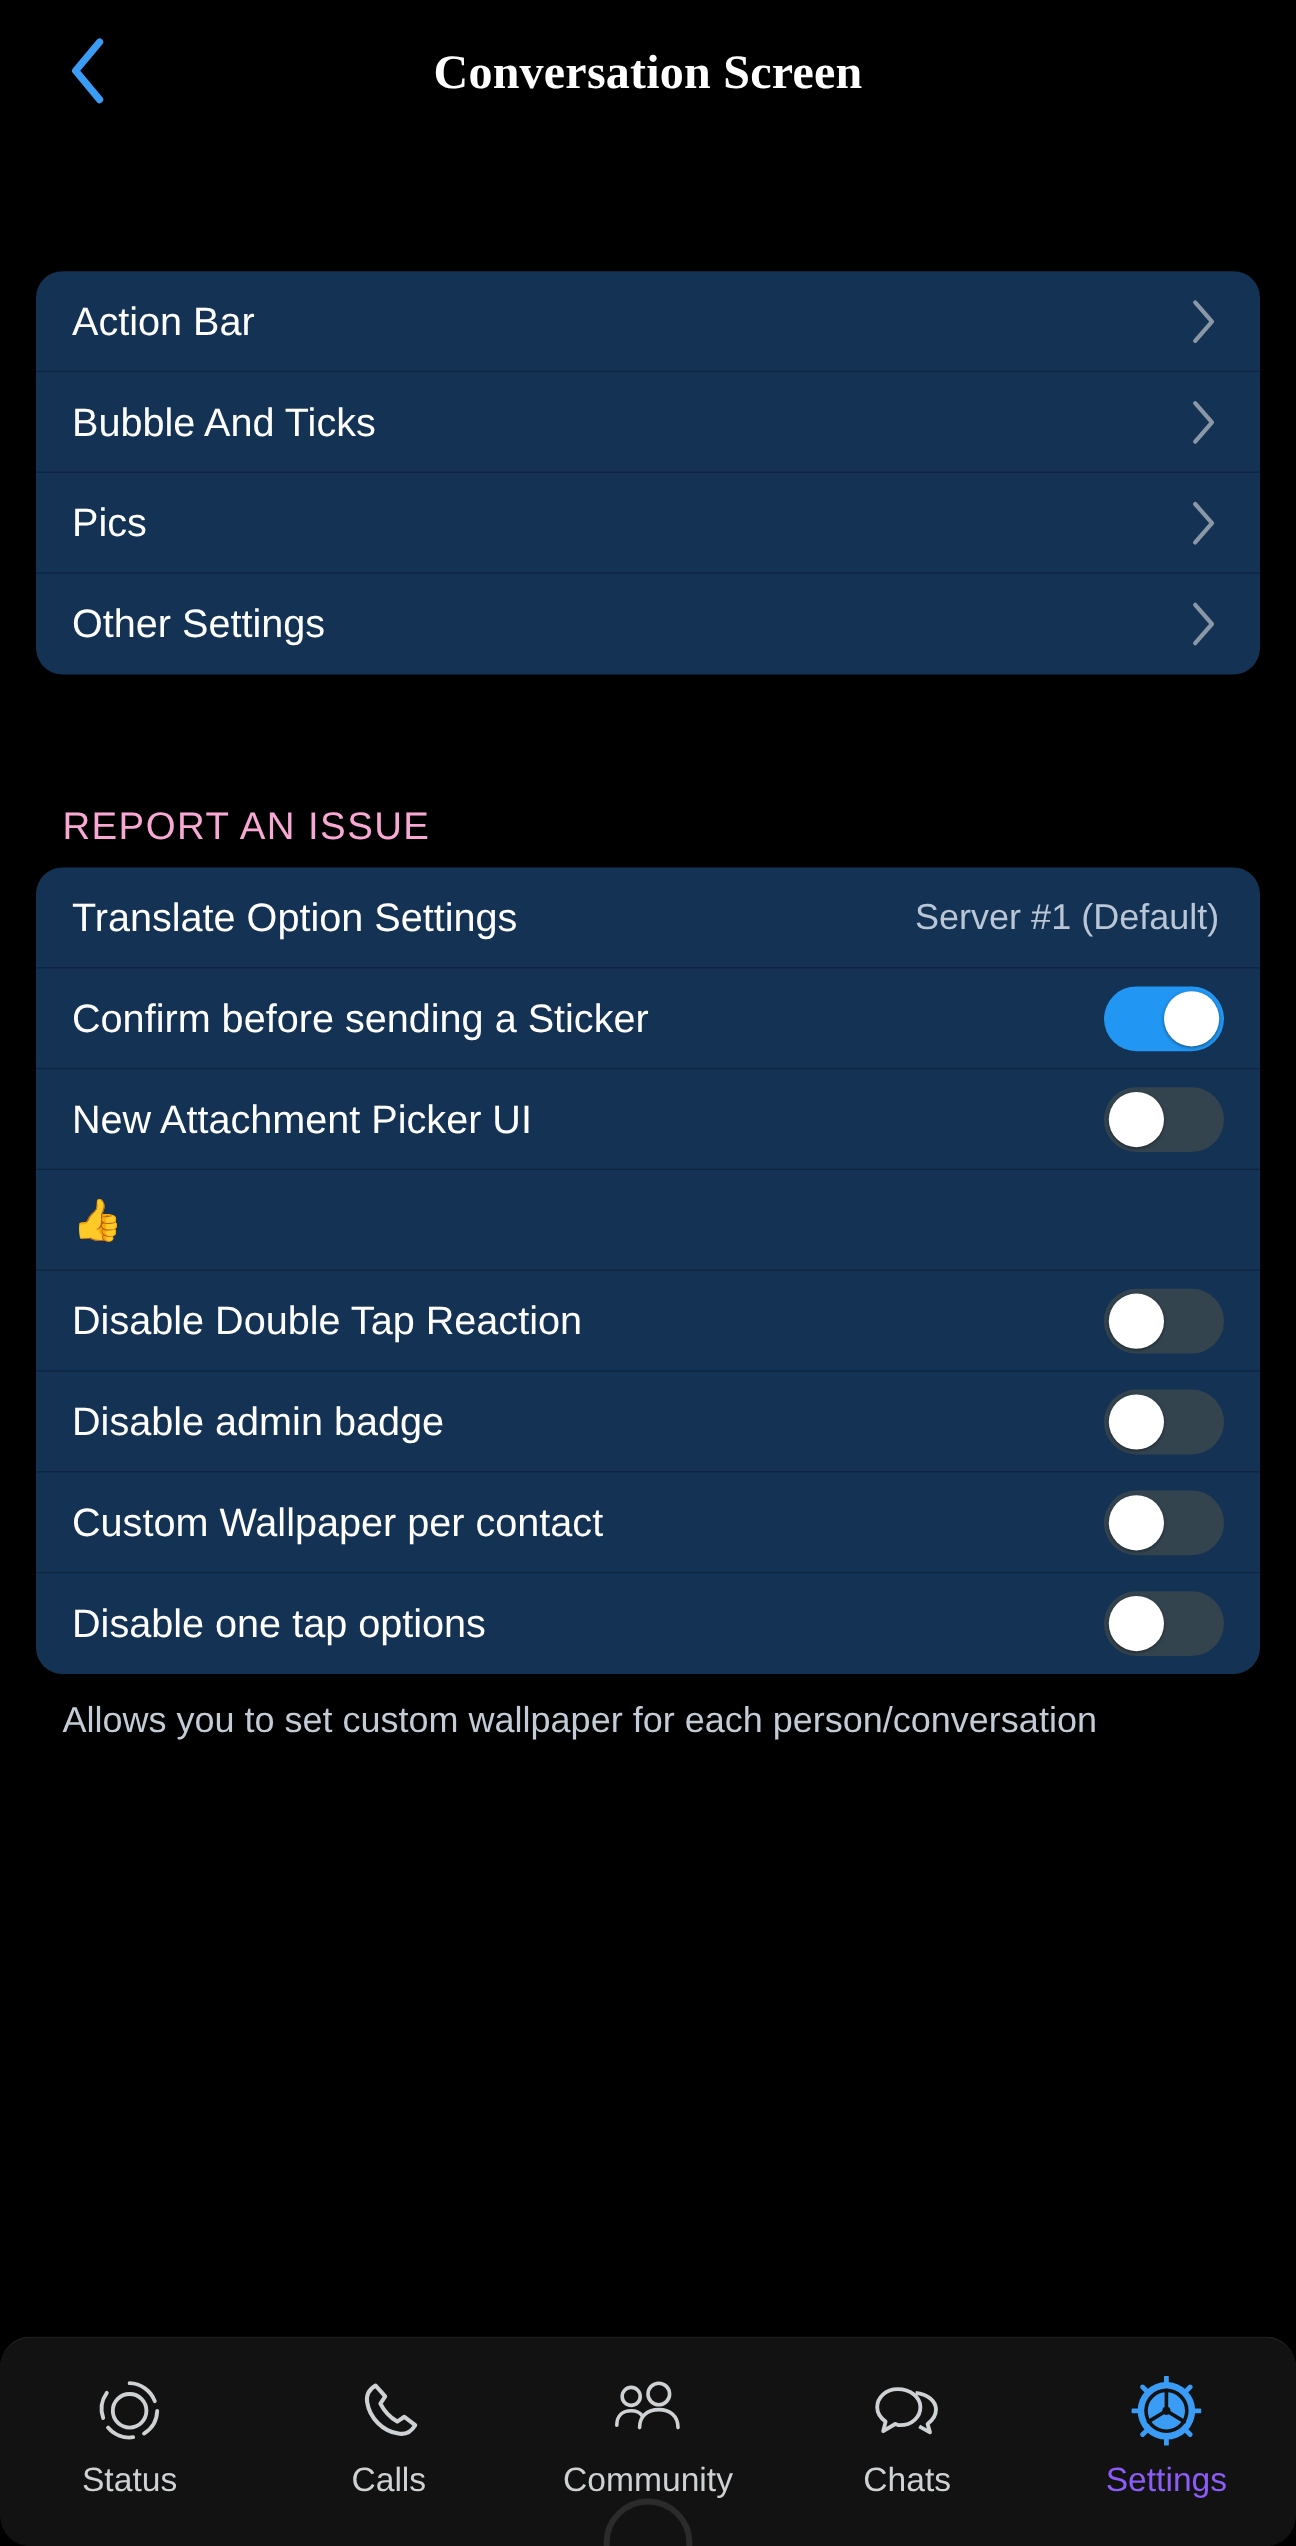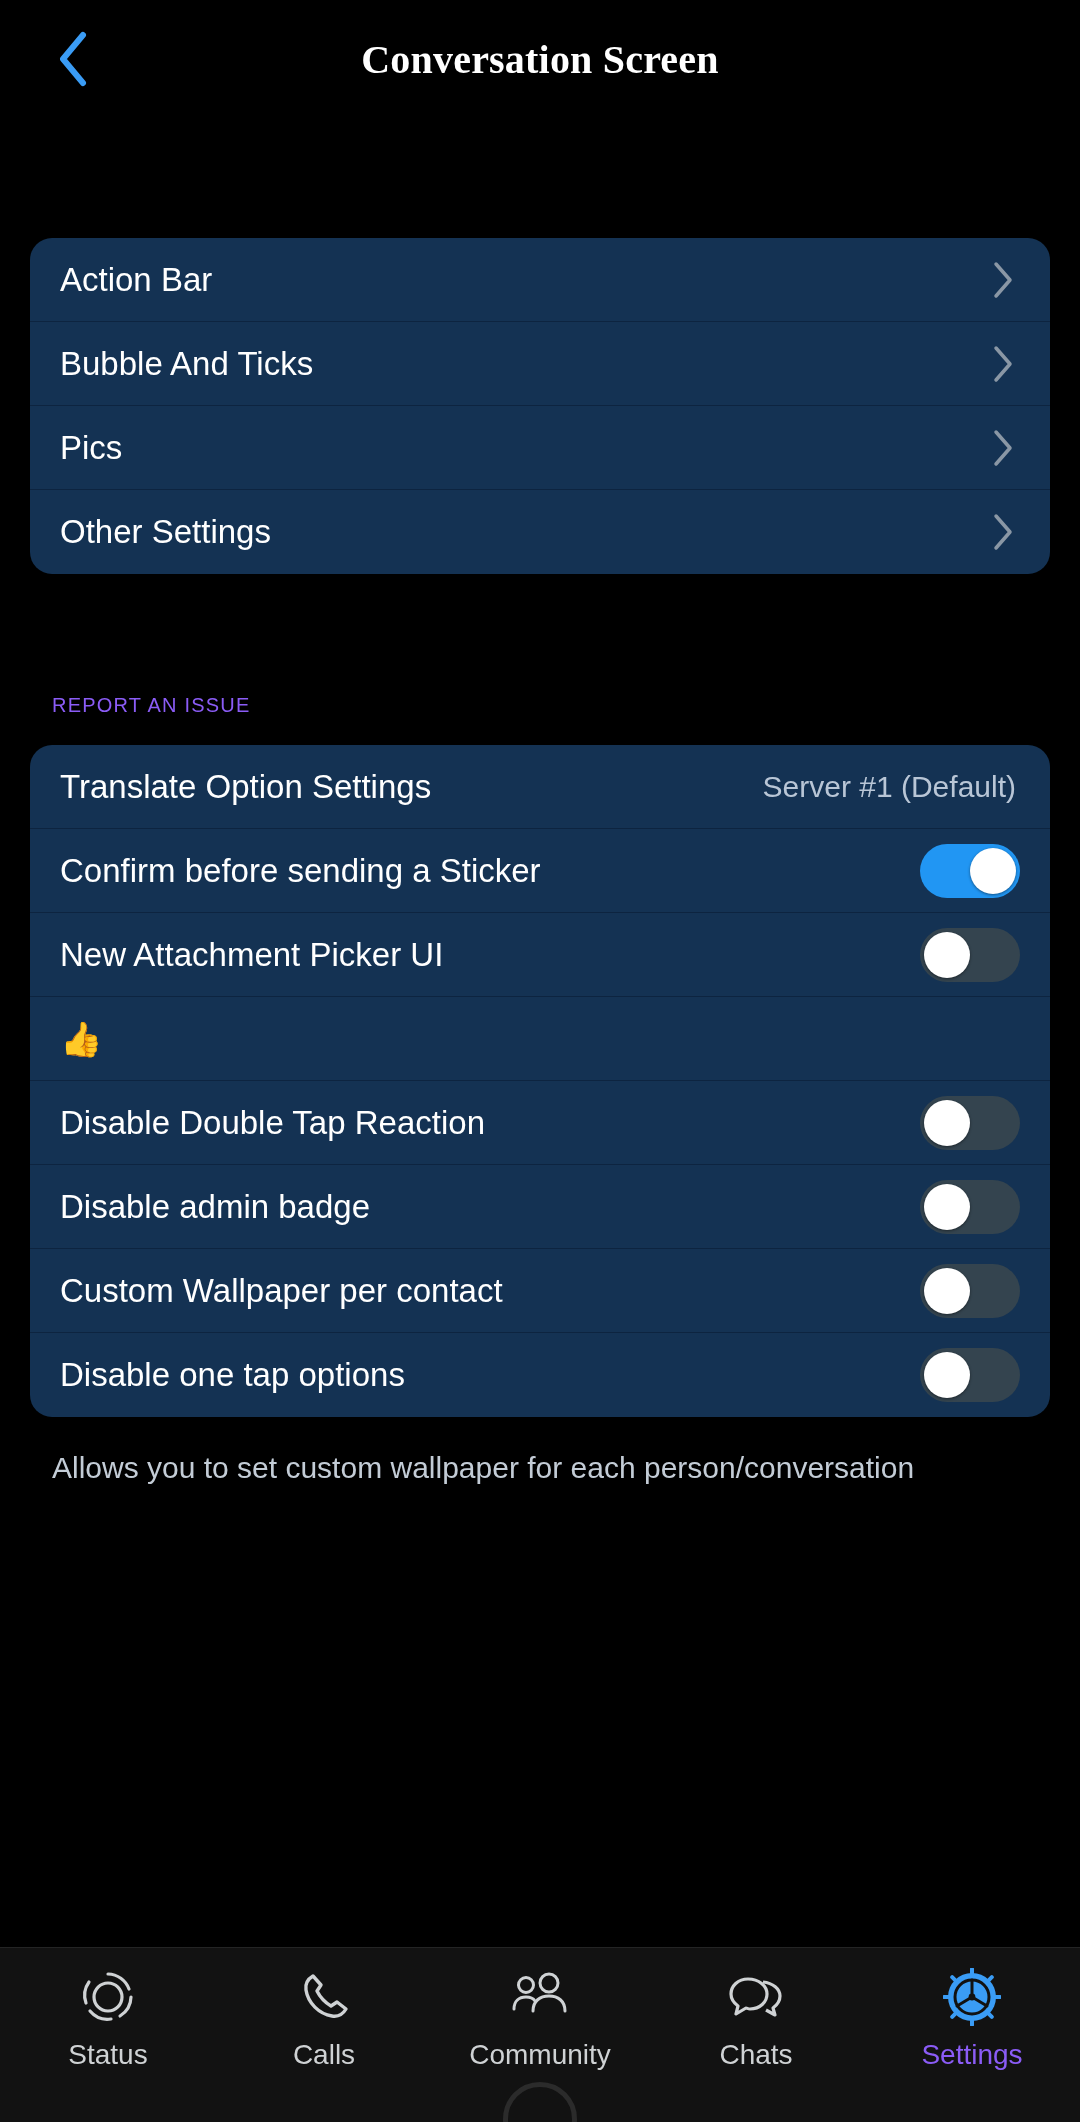--- a/index.html
+++ b/index.html
@@ -28,21 +28,21 @@
     width:100%; text-align:center;
     color:#ffffff; font-size:40px; font-weight:bold;
     letter-spacing:0.2px;
     font-family:Liberation Serif, serif;
   }
 
   
   .content { flex:1 1 auto; position:relative; overflow:hidden; }
 
   .card {
-    margin:12px 30px;
+    margin:0 30px;
     background:#143253;
     border-radius:22px;
     overflow:hidden;
   }
 
   .row {
     display:flex; align-items:center;
     padding:0 30px;
     min-height:84px;
     border-bottom:1.5px solid #0d2440;
@@ -82,40 +82,41 @@
     width:46px; height:46px;
     border-radius:50%;
     background:#ffffff;
     box-shadow:0 1px 3px rgba(0,0,0,.45);
   }
   .toggle.on  .knob { right:4px; }
   .toggle.off .knob { left:4px; }
 
   
   .section-header {
-    color:#8b5cf6;
-    font-size:20px;
+    color:#f9a8d4;
+    font-size:32px;
     letter-spacing:1.2px;
     padding:0 30px 16px 52px;
   }
   .section-footer {
     color:#c3ccd6;
     font-size:30px;
     padding:22px 30px 0 52px;
   }
 
   .gap-lg { height:108px; }
 
   
   .bottom-nav {
     flex:0 0 175px; height:175px;
     background:#121212;
     border-top:1px solid #242424;
     display:flex; align-items:flex-start;
-    padding-top:20px;
+    padding-top:32px;
+    border-radius:26px;
   }
   .nav-item {
     flex:1 1 0;
     display:flex; flex-direction:column;
     align-items:center; gap:13px;
     cursor:pointer;
   }
   .nav-icon { height:58px; display:flex; align-items:center; justify-content:center; }
   .nav-icon svg { display:block; }
   .nav-label { font-size:28px; color:#cfd2d4; }

